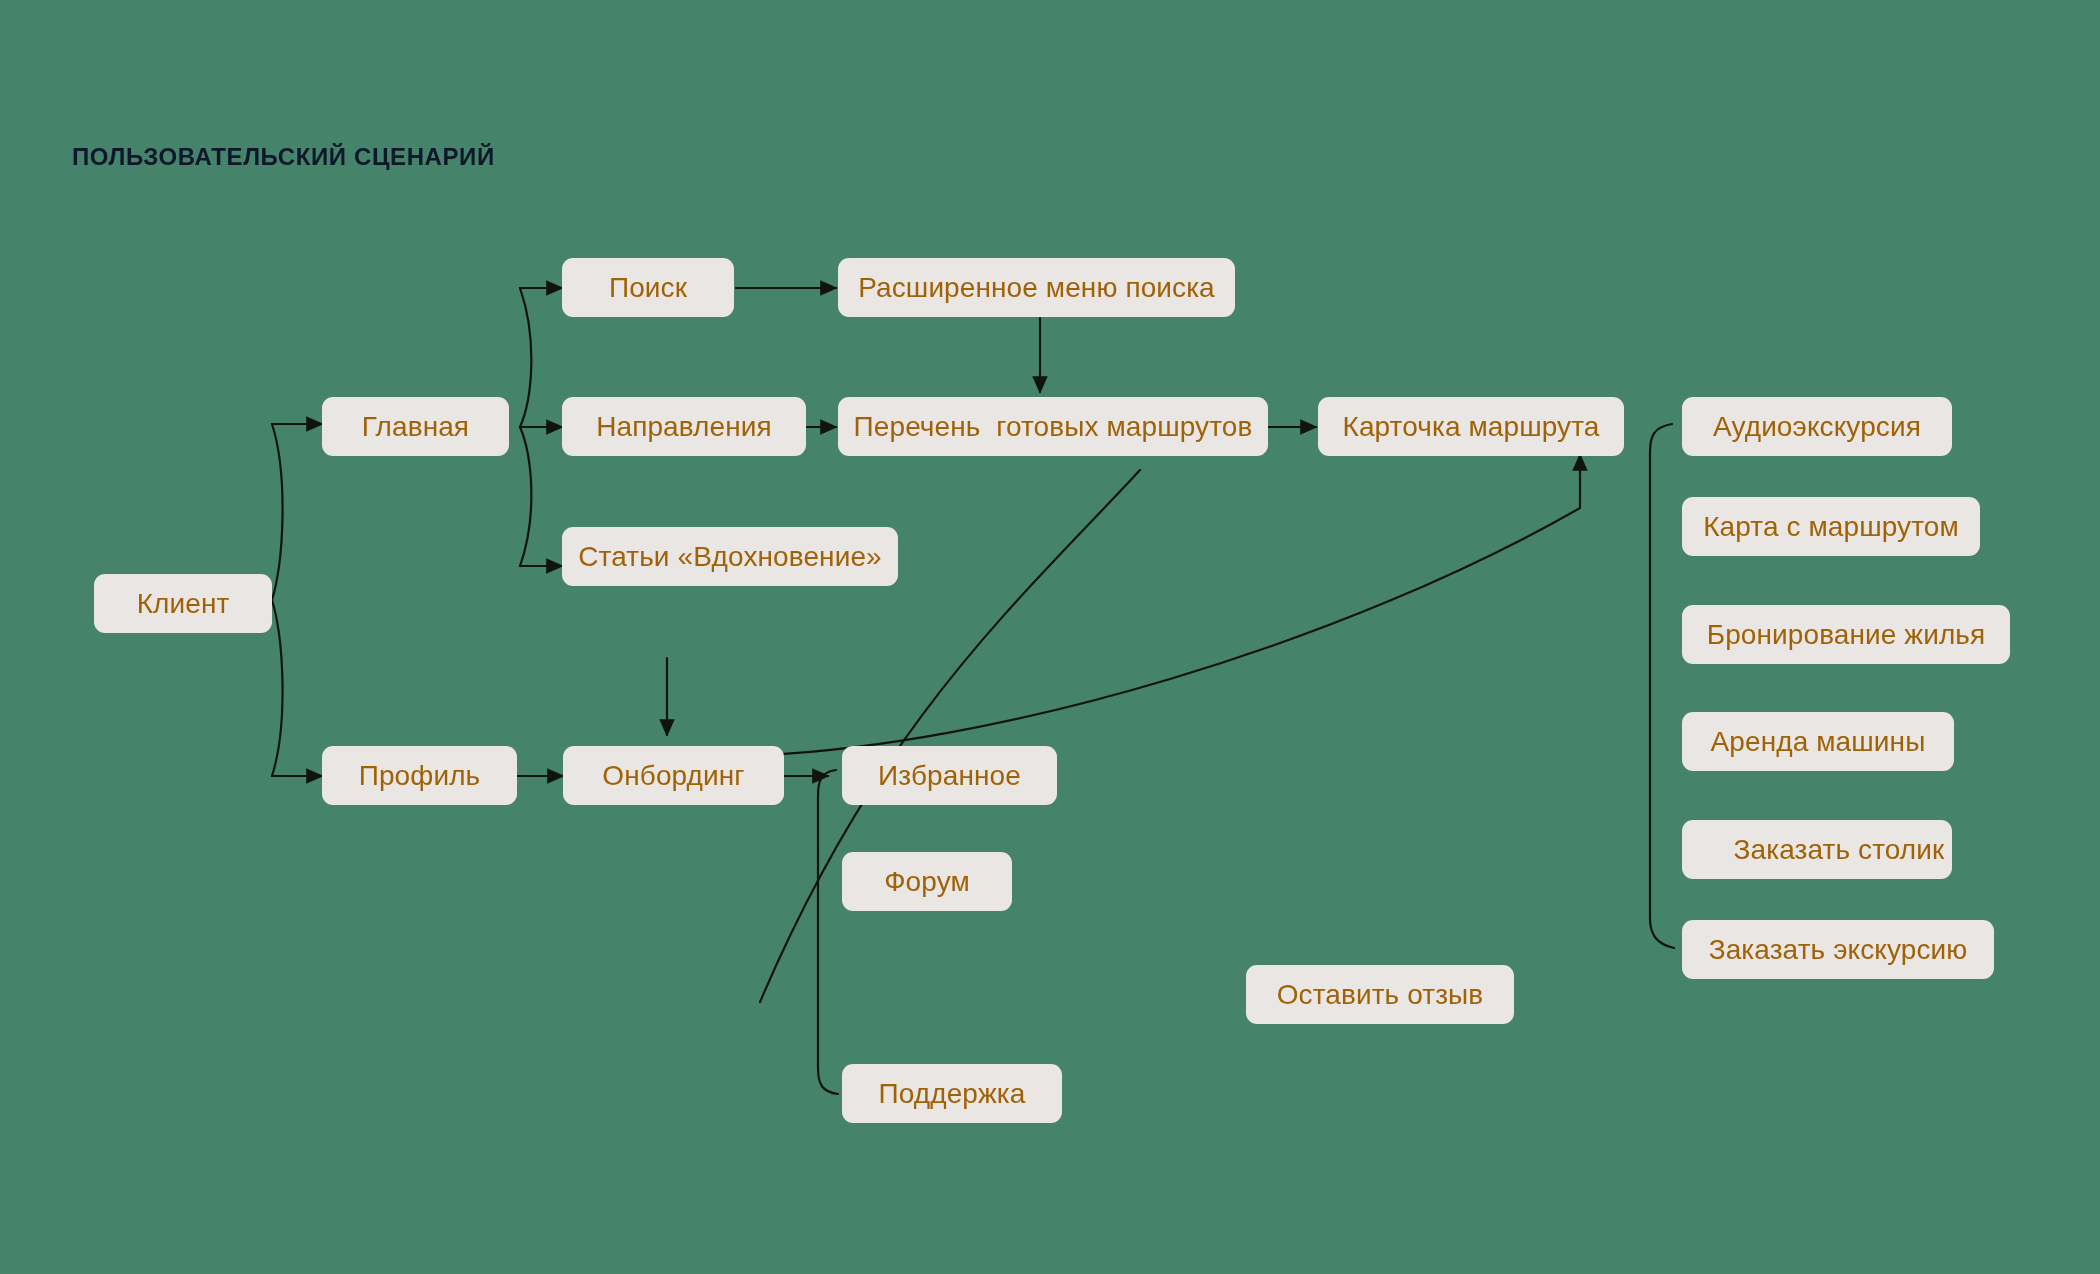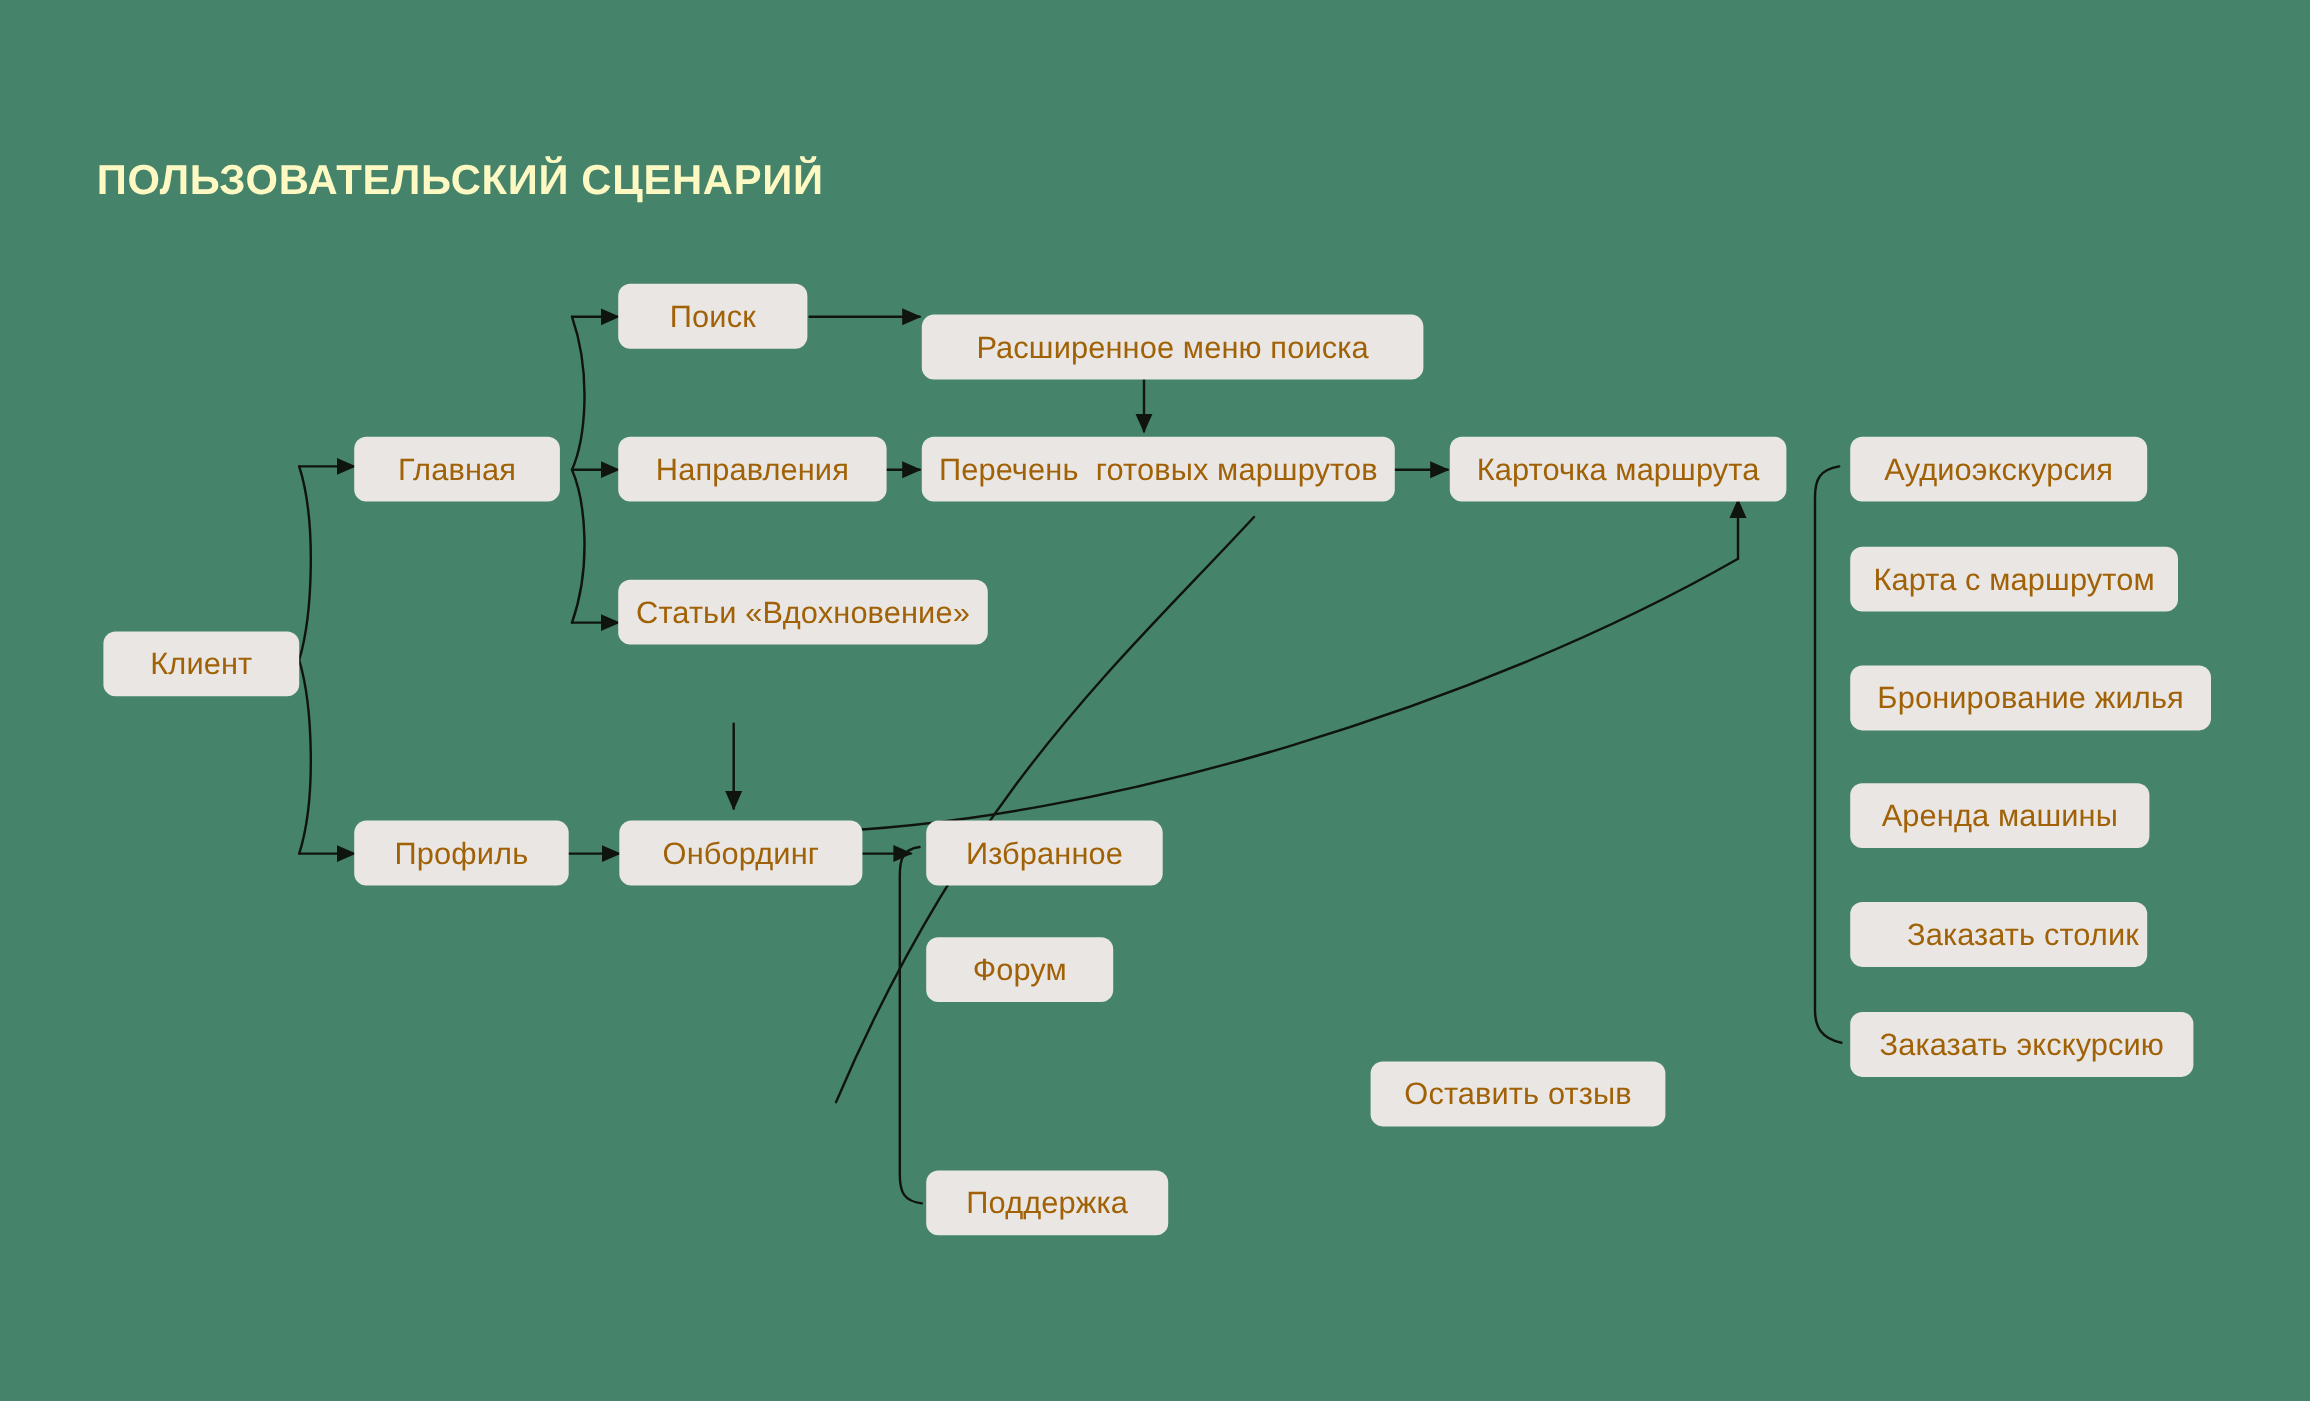--- a/index.html
+++ b/index.html
@@ -10,25 +10,25 @@
     font-family:"Liberation Sans","DejaVu Sans",sans-serif;
     overflow:hidden;
     position:relative;
   }
   #canvas{
     position:absolute;inset:0;
     width:2100px;height:1274px;
   }
   #page-title{
     position:absolute;
-    left:88px;top:143px;
-    font-size:38px;
+    left:72px;top:143px;
+    font-size:24px;
     font-weight:bold;
     letter-spacing:0.6px;
-    color:#fef9c3;
+    color:#0f172a;
     white-space:nowrap;
     -webkit-font-smoothing:antialiased;
   }
   .edges{
     position:absolute;left:0;top:0;
     width:2100px;height:1274px;
     pointer-events:none;
   }
   .node{
     position:absolute;
@@ -101,21 +101,21 @@
   <div class="node" style="left:322px;top:746px;width:195px;height:59px;">Профиль</div>
 
   <div class="node" style="left:562px;top:258px;width:172px;height:59px;">Поиск</div>
 
   <div class="node" style="left:562px;top:397px;width:244px;height:59px;">Направления</div>
 
   <div class="node" style="left:562px;top:527px;width:336px;height:59px;">Статьи «Вдохновение»</div>
 
   <div class="node" style="left:563px;top:746px;width:221px;height:59px;">Онбординг</div>
 
-  <div class="node" style="left:838px;top:258px;width:456px;height:59px;margin-top:28px;">Расширенное меню поиска</div>
+  <div class="node" style="left:838px;top:258px;width:397px;height:59px;">Расширенное меню поиска</div>
 
   <div class="node" style="left:838px;top:397px;width:430px;height:59px;">Перечень  готовых маршрутов</div>
 
   <div class="node" style="left:1318px;top:397px;width:306px;height:59px;">Карточка маршрута</div>
 
   <div class="node" style="left:842px;top:746px;width:215px;height:59px;">Избранное</div>
 
   <div class="node" style="left:842px;top:852px;width:170px;height:59px;">Форум</div>
 
 

